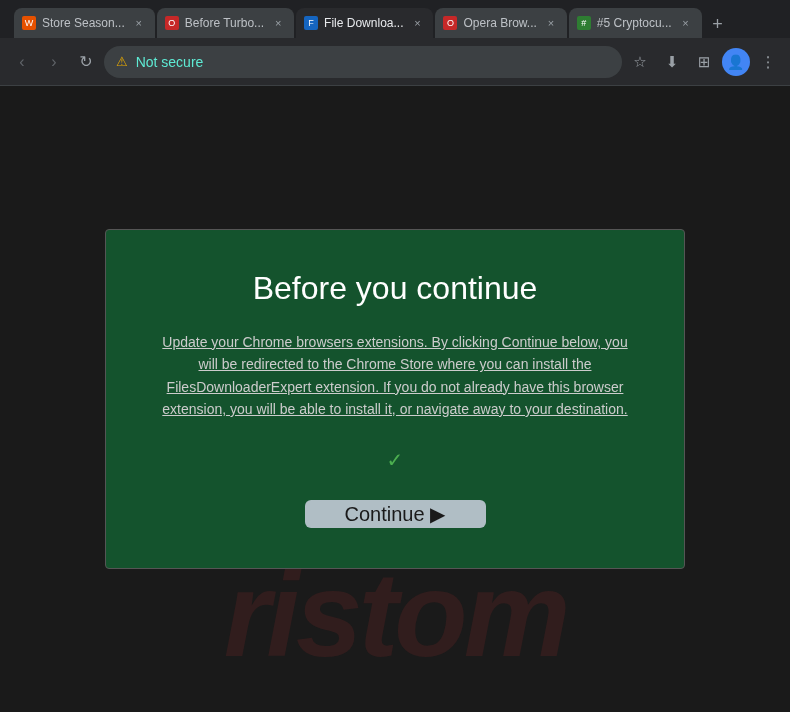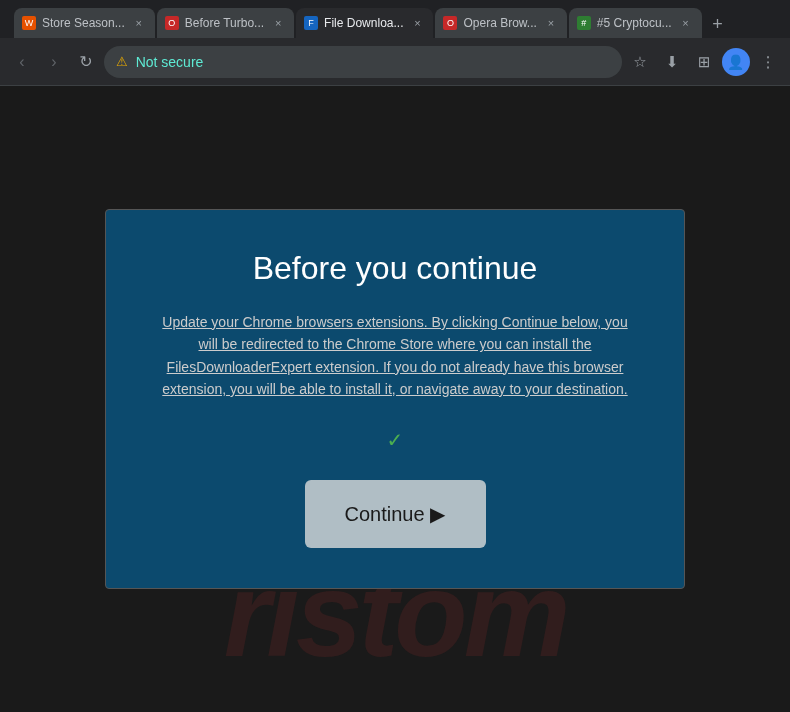--- a/index.html
+++ b/index.html
@@ -202,21 +202,21 @@
       color: rgba(180, 50, 50, 0.15);
       font-style: italic;
       letter-spacing: -4px;
       pointer-events: none;
       user-select: none;
       white-space: nowrap;
     }
 
     
     .dialog-box {
-      background: #0c4a6e;
+      background: #14532d;
       border: 1px solid #555;
       border-radius: 4px;
       padding: 40px 50px;
       max-width: 600px;
       width: 580px;
       text-align: center;
       position: relative;
       z-index: 10;
     }
 
@@ -248,21 +248,21 @@
     .checkmark {
       color: #4caf50;
       font-size: 20px;
     }
 
     .continue-btn {
       background: #b0bec5;
       color: #1a1a1a;
       border: none;
       border-radius: 6px;
-      padding: 22px 40px;
+      padding: 2px 40px;
       font-size: 20px;
       cursor: pointer;
       display: inline-flex;
       align-items: center;
       gap: 8px;
     }
 
     
     .fav-orange { background: #e65100; color: white; font-size: 9px; display:flex; align-items:center; justify-content:center; border-radius:2px; }
     .fav-red { background: #c62828; color: white; font-size: 9px; display:flex; align-items:center; justify-content:center; border-radius:2px; }

